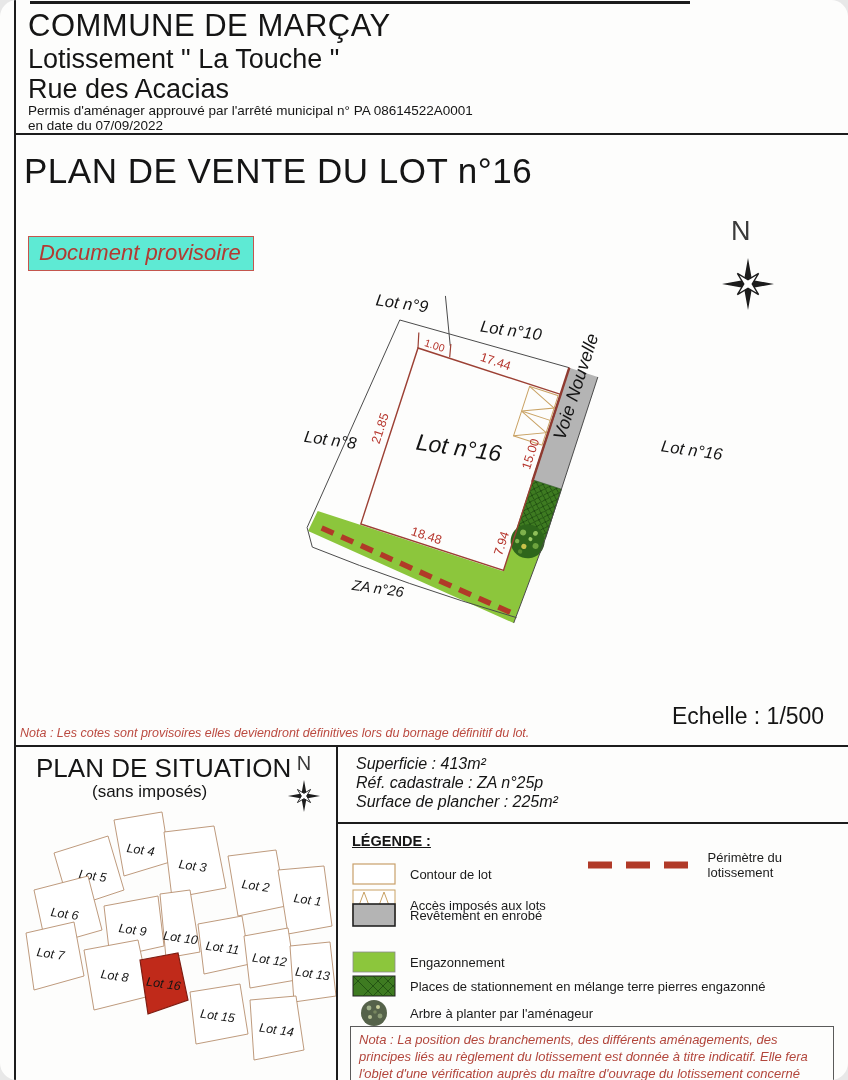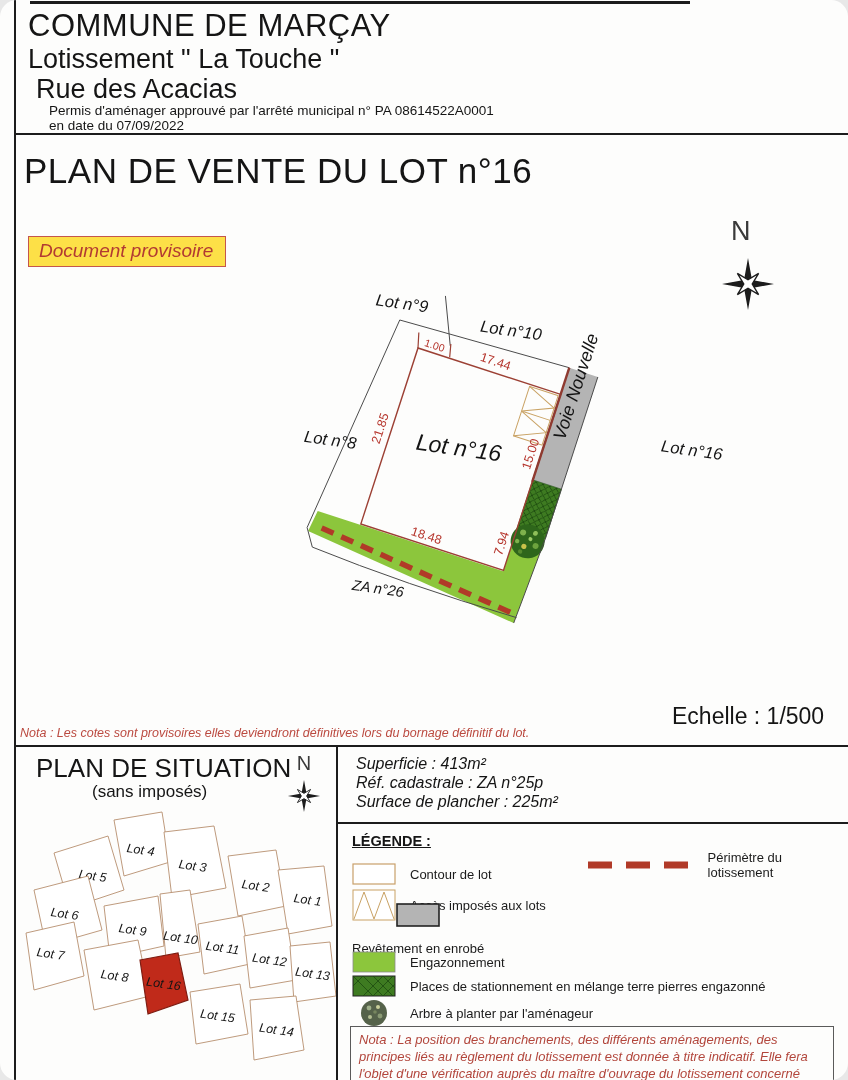--- a/index.html
+++ b/index.html
@@ -5,27 +5,27 @@
   html,body{margin:0;padding:0;background:#e8e8e8;}
   .page{position:relative;width:848px;height:1080px;background:#fdfdfc;
         font-family:"Liberation Sans",sans-serif;color:#151515;overflow:hidden;margin:0 auto;border-radius:17px;}
   .abs{position:absolute;}
   .hline{position:absolute;background:#1c1c1c;height:1.5px;}
   .vline{position:absolute;background:#1c1c1c;width:1.5px;}
 
   
   .h-commune{left:28px;top:8px;font-size:31px;letter-spacing:.5px;}
   .h-lot{left:28px;top:44px;font-size:27px;}
-  .h-rue{left:28px;top:74px;font-size:27px;margin-left:8px;}
-  .h-permit{left:28px;top:103px;font-size:13.5px;line-height:15px;margin-left:21px;}
+  .h-rue{left:28px;top:74px;font-size:27px;}
+  .h-permit{left:28px;top:103px;font-size:13.5px;line-height:15px;}
 
   
   .main-title{left:24px;top:151px;font-size:35px;letter-spacing:.5px;}
-  .provisoire{left:28px;top:236px;font-size:19px;font-style:italic;color:#b23a32;
-              border:1.2px solid #c4564d;padding:3px 12px 4px 10px;background:#fde047;}
+  .provisoire{left:28px;top:236px;font-size:22px;font-style:italic;color:#b23a32;
+              border:1.2px solid #c4564d;padding:3px 12px 4px 10px;background:#5eead4;}
   .compass-n{left:731px;top:216px;font-size:27px;color:#3a3a3a;}
   .nota-top{left:20px;top:726px;font-size:12.5px;font-style:italic;color:#bb4a40;}
   .echelle{left:672px;top:703px;font-size:23px;}
 
   
   .sit-title{left:36px;top:753px;font-size:26px;}
   .sit-sub{left:92px;top:782px;font-size:17px;}
   .info-line{left:356px;font-size:16px;font-style:italic;}
   .legend-title{left:352px;top:833px;font-size:14.5px;font-weight:bold;text-decoration:underline;}
   .legend-row{position:absolute;left:352px;display:flex;align-items:center;gap:14px;margin-top:14px;}
@@ -194,21 +194,21 @@
       </svg>
     <span class="legend-label">Contour de lot</span>
   </div>
   <div class="legend-row" style="top:875px;">
     <svg width="44" height="32">
       <rect x="1" y="1" width="42" height="30" fill="#fff" stroke="#c9a264" stroke-width="1"></rect>
       <path d="M2,30 L12,3 L22,30 L32,3 L42,30" fill="none" stroke="#c9a264" stroke-width="1"></path>
     </svg>
     <span class="legend-label">Accès imposés aux lots</span>
   </div>
-  <div class="legend-row" style="top:889px;flex-direction:column;">
+  <div class="legend-row" style="top:889px;">
     <svg width="44" height="24">
         <rect x="1" y="1" width="42" height="22" fill="#b4b4b4" stroke="#222" stroke-width="1.6"></rect>
       </svg>
     <span class="legend-label">Revêtement en enrobé</span>
   </div>
   <div class="legend-row" style="top:937px;">
     <svg width="44" height="22">
         <rect x="1" y="1" width="42" height="20" fill="#8cc63c" stroke="#8a8a8a" stroke-width="0.8"></rect>
       </svg>
     <span class="legend-label">Engazonnement</span>

